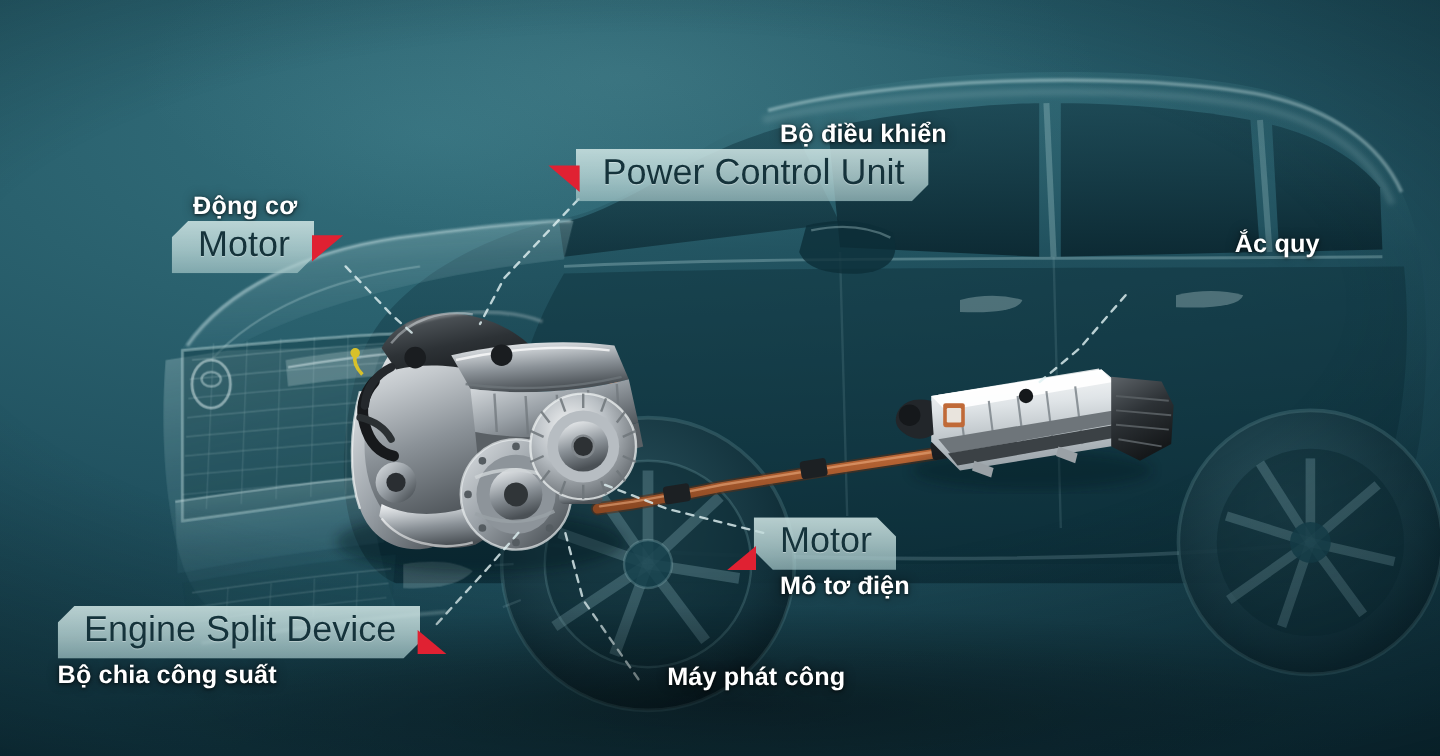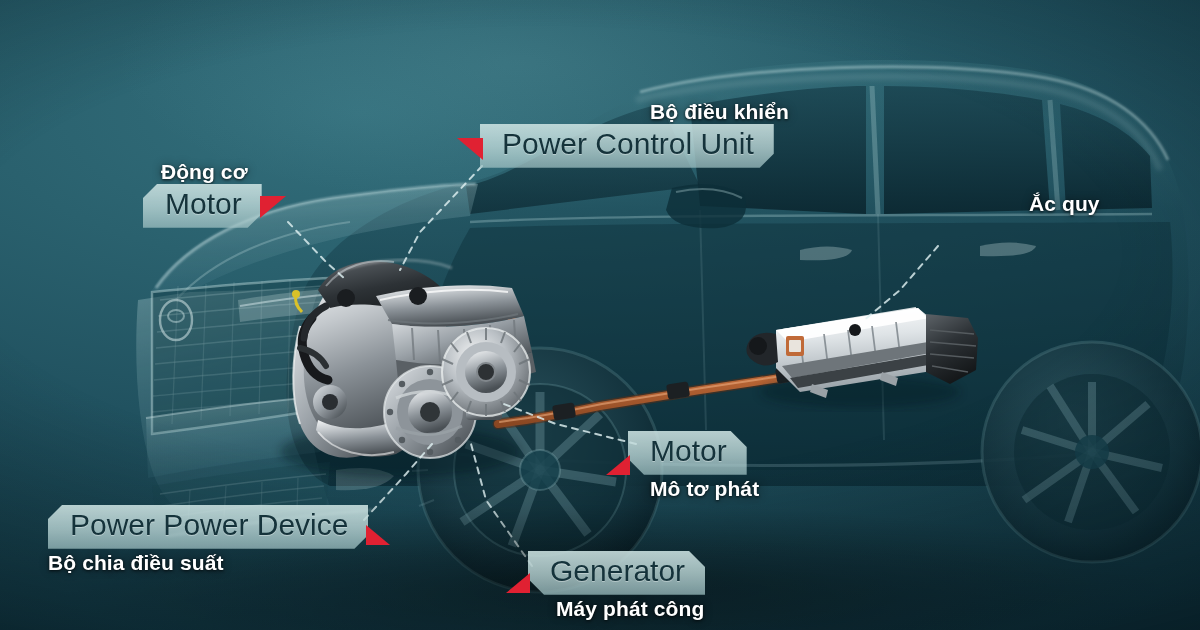--- a/index.html
+++ b/index.html
@@ -448,32 +448,28 @@
 
   <div class="callout" id="c-battery">
     <div class="vn">Ắc quy</div>
   </div>
 
   <div class="callout" id="c-motor">
     <div class="chip-wrap">
       <div class="chip notch-tr-bl">Motor</div>
       <div class="tri left-up" style="left:-22px;bottom:0px;"></div>
     </div>
-    <div class="vn">Mô tơ phát</div>
+    <div class="vn">Mô tơ điện</div>
   </div>
 
   <div class="callout" id="c-psd">
     <div class="chip-wrap">
-      <div class="chip notch-lr">Power Power Device</div>
+      <div class="chip notch-lr">Engine Split Device</div>
       <div class="tri right-up" style="right:-22px;bottom:4px;"></div>
     </div>
-    <div class="vn">Bộ chia điều suất</div>
+    <div class="vn">Bộ chia công suất</div>
   </div>
 
   <div class="callout" id="c-gen">
-    <div class="chip-wrap">
-      <div class="chip notch-tr-bl">Generator</div>
-      <div class="tri left-up" style="left:-22px;bottom:2px;"></div>
-    </div>
     <div class="vn">Máy phát công</div>
   </div>
 
 </div>
 
 </body></html>

